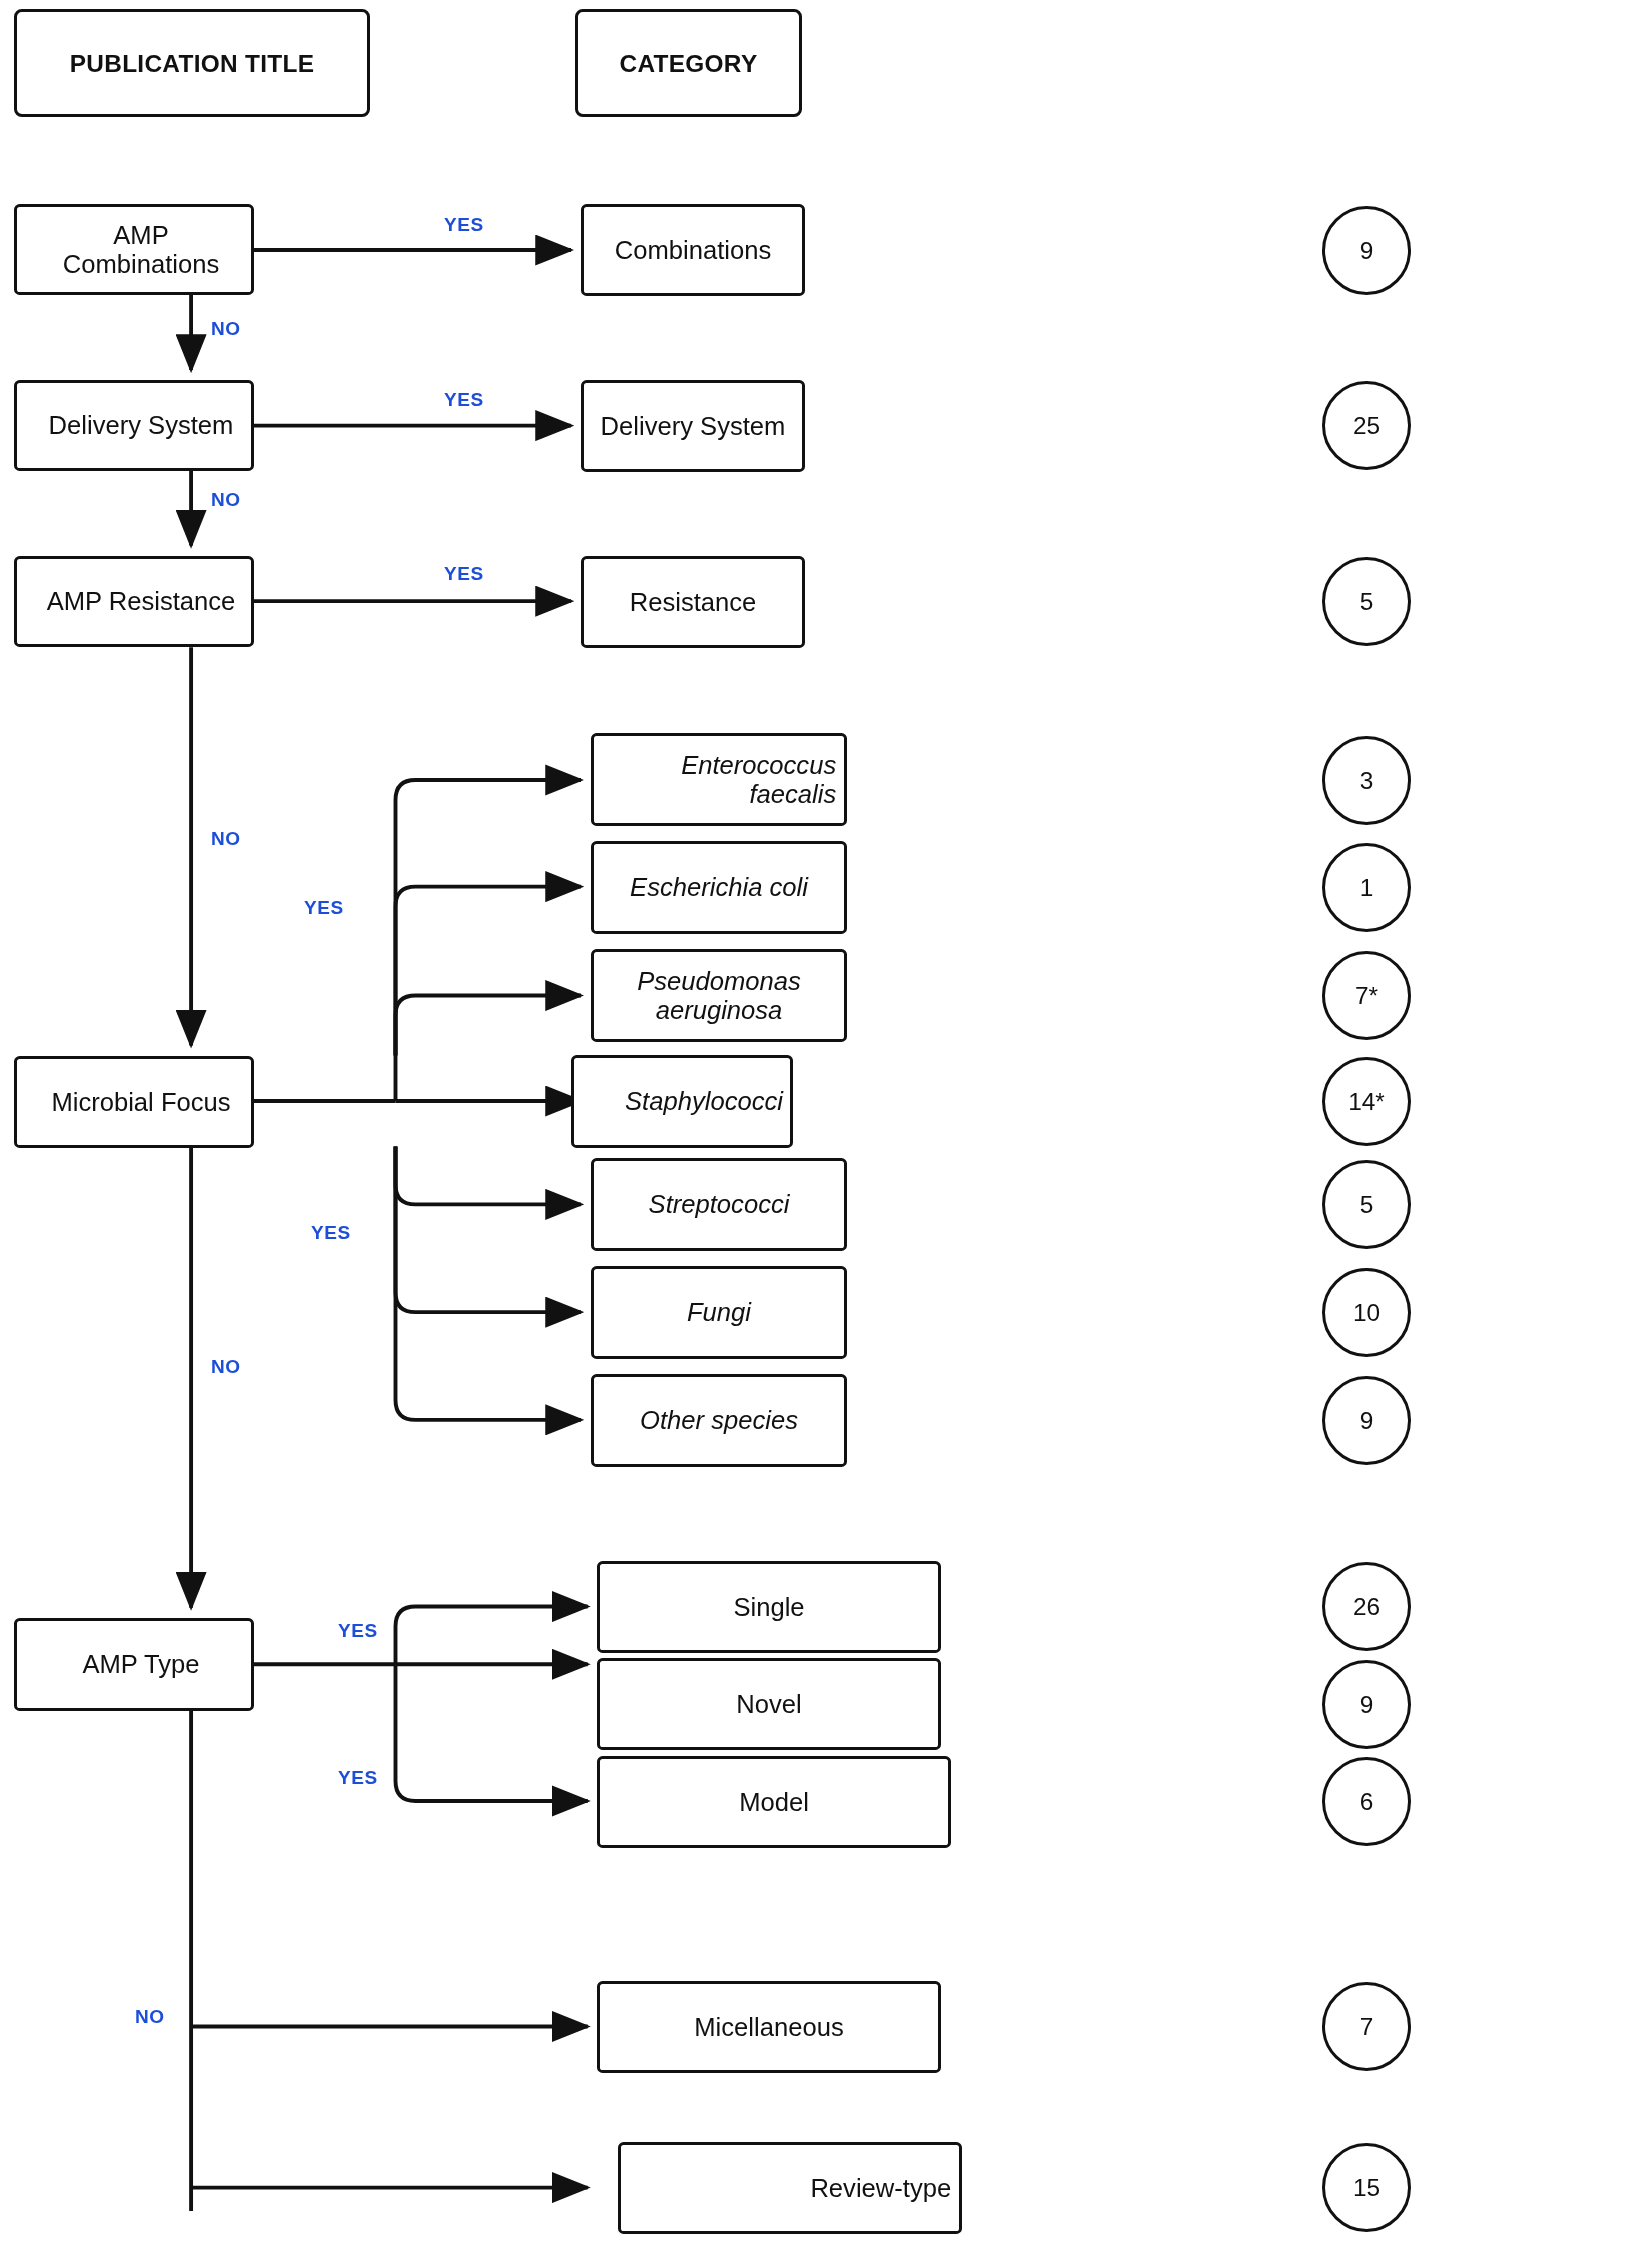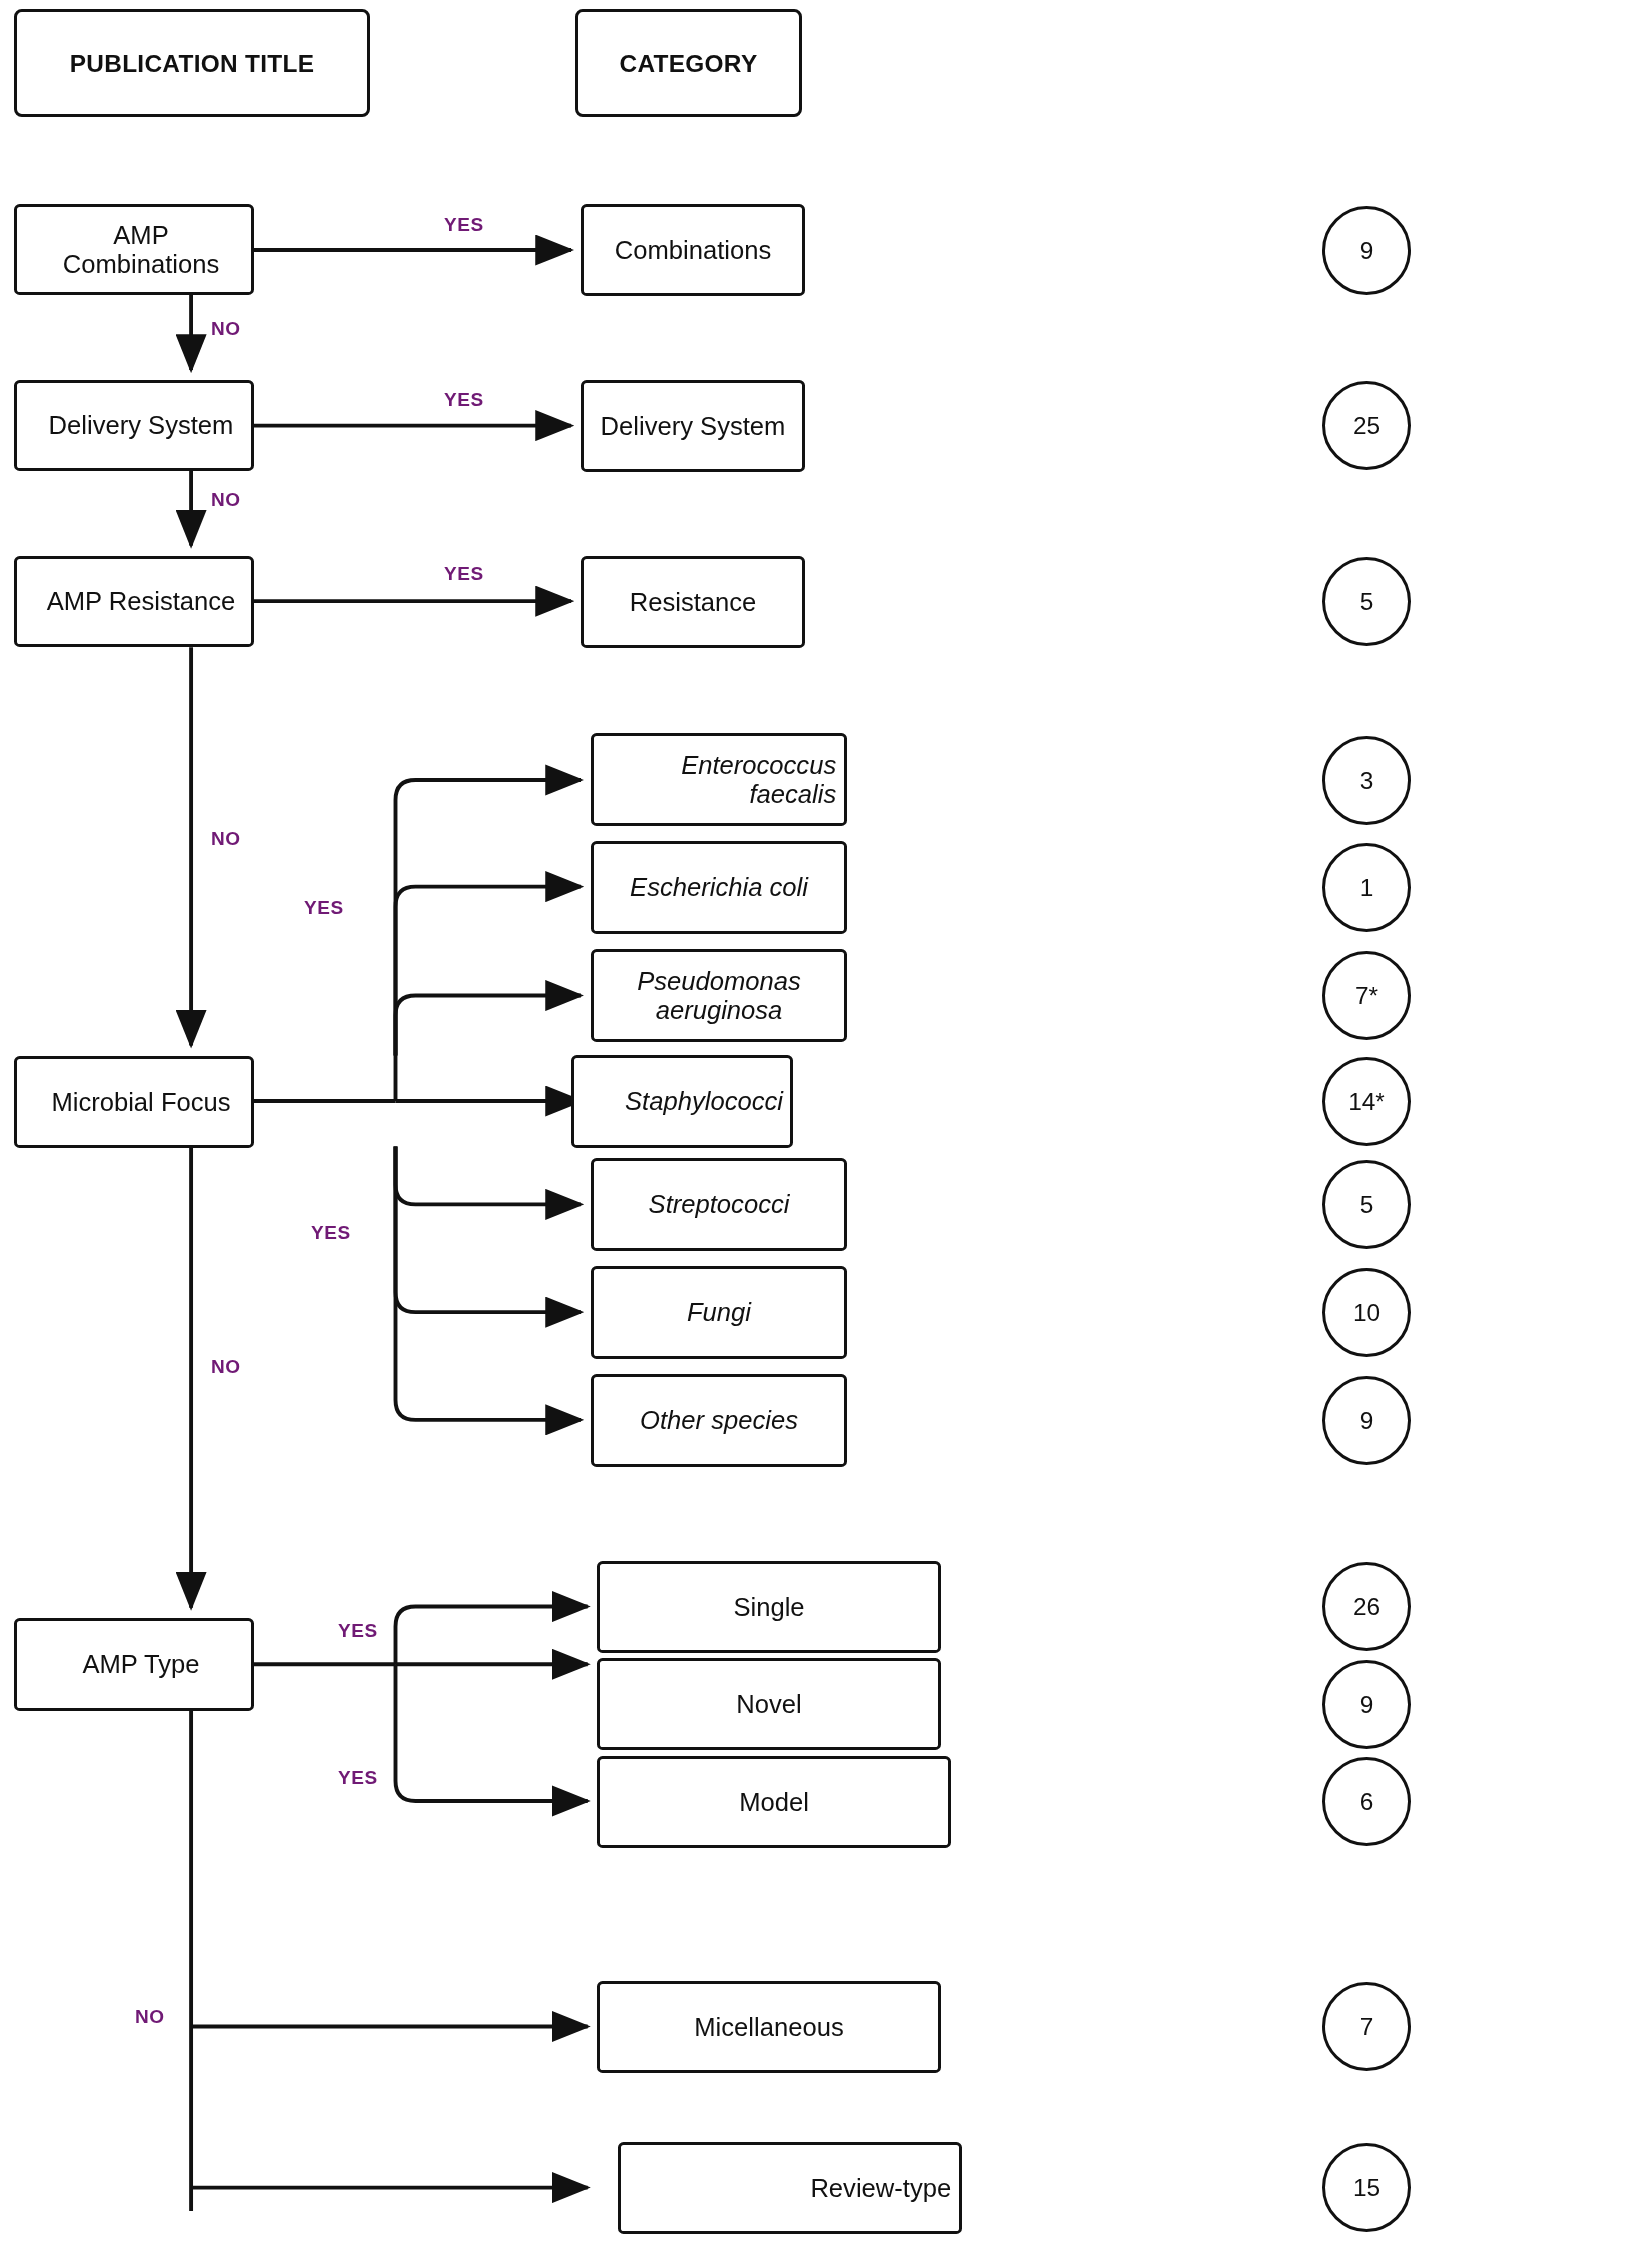--- a/index.html
+++ b/index.html
@@ -44,21 +44,21 @@
     font-size:24.4px;
     color:#111;
     z-index:3;
   }
 
   .edge-label{
     position:absolute;
     font-size:19px;
     font-weight:bold;
     letter-spacing:0.6px;
-    color:#701a75;
+    color:#1d4ed8;
     z-index:4;
     white-space:nowrap;
   }
 </style>
 </head>
 <body>
 
 <div id="page">
 
   <svg id="wires" viewBox="0 0 2929 4070">

